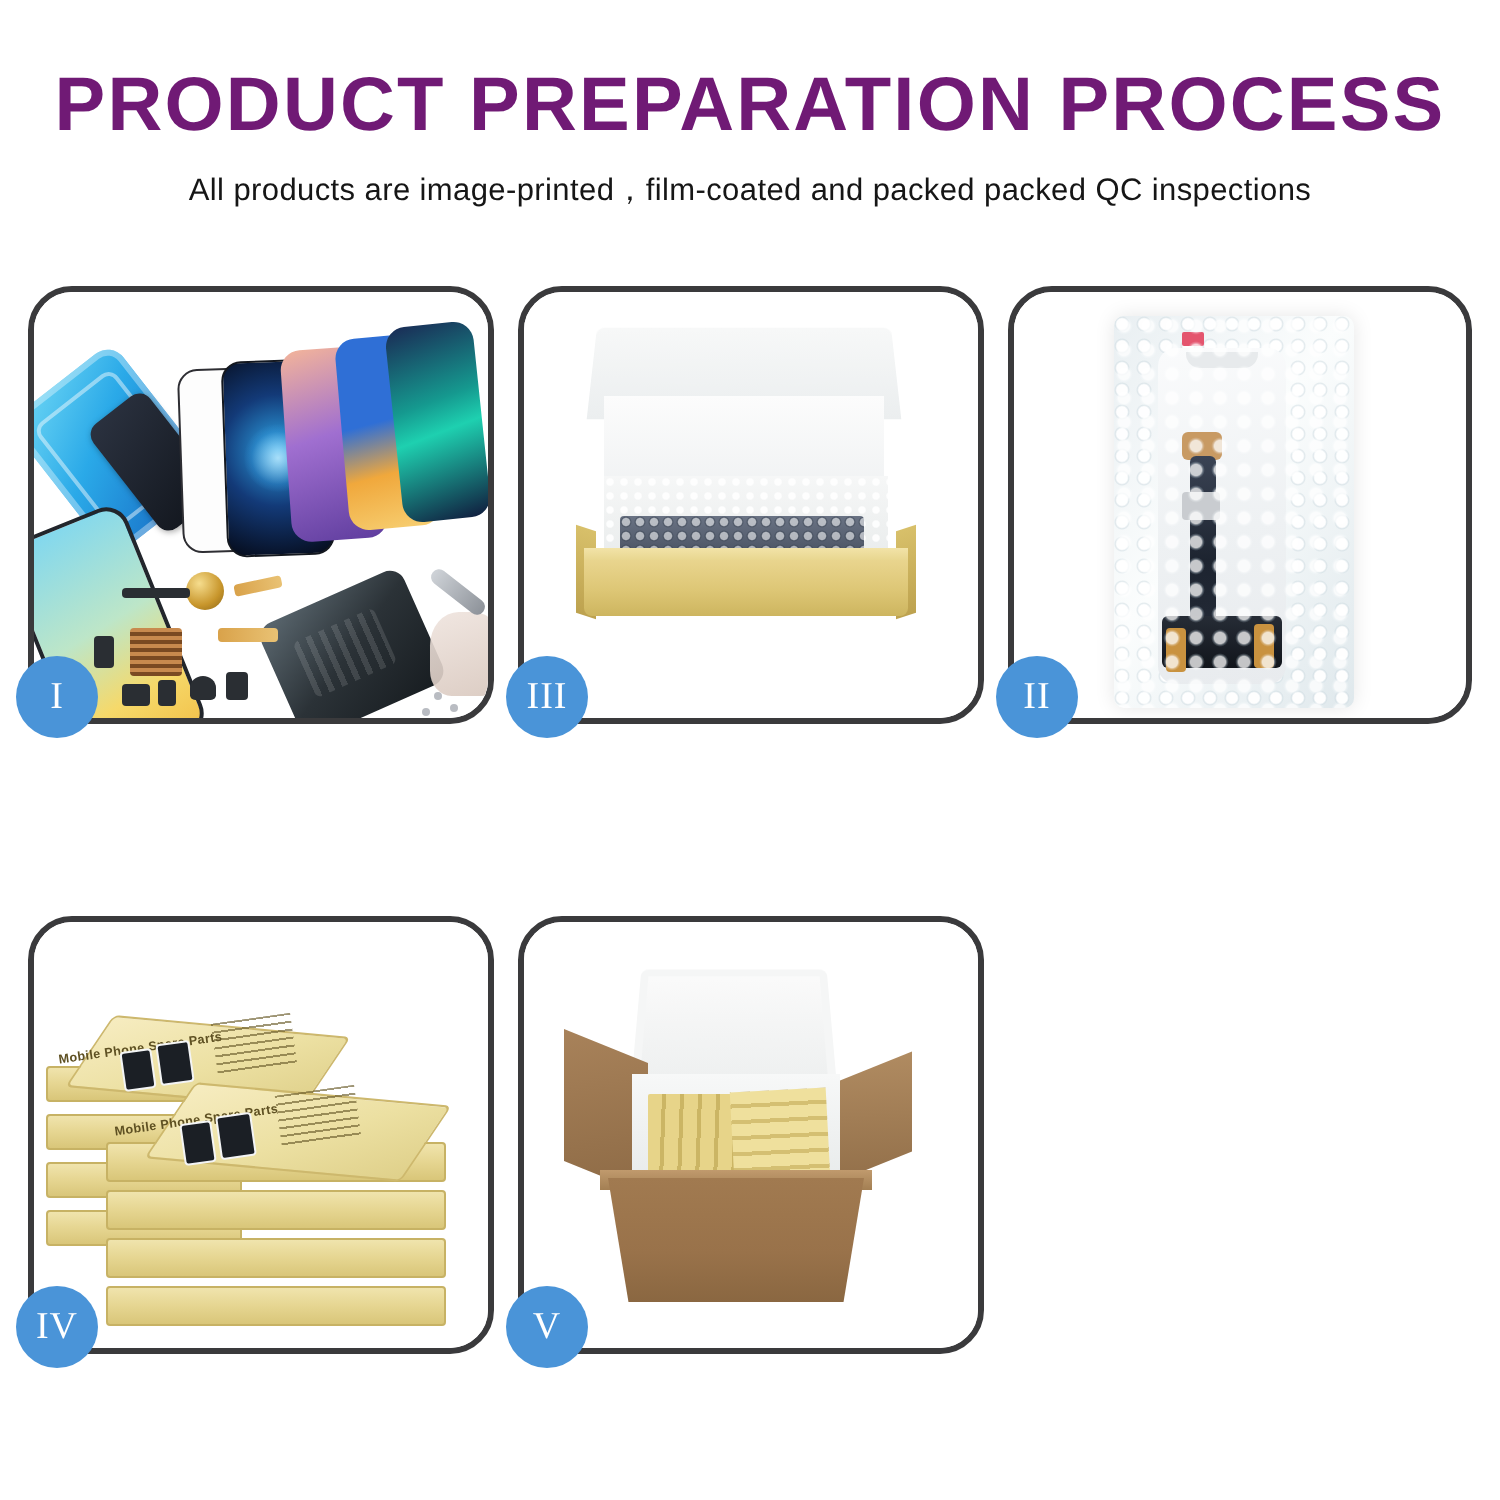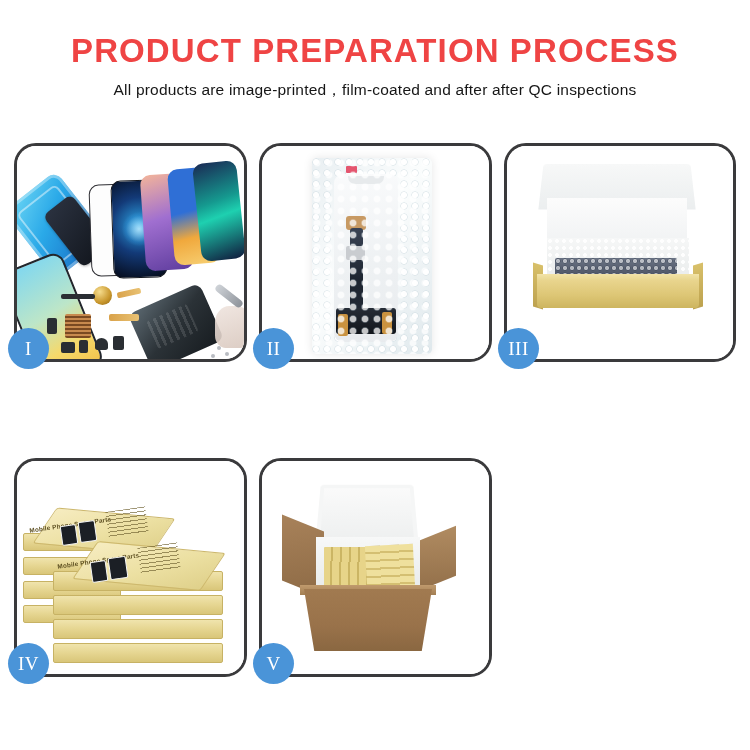--- a/index.html
+++ b/index.html
@@ -8,24 +8,24 @@
     background:#ffffff;
     font-family:"Liberation Sans", sans-serif;
     overflow:hidden;
   }
   .page{position:relative;width:750px;height:750px;}
 
   
   .header{padding-top:34px;text-align:center;}
   .title{
     font-family:"Liberation Sans", sans-serif;
-    font-size:33px;
+    font-size:38px;
     font-weight:700;
     letter-spacing:1.1px;
-    color:#ef4444;
+    color:#701a75;
     line-height:1;
     white-space:nowrap;
   }
   .subtitle{
     margin-top:13px;
     font-family:"Liberation Sans", sans-serif;
     font-size:15.5px;
     font-weight:400;
     letter-spacing:.2px;
     color:#161616;
@@ -353,21 +353,21 @@
   .c-seamL{position:absolute;left:64px;top:62px;width:16px;height:18px;background:rgba(120,96,60,.35);transform:skewY(22deg);}
   .c-seamB{position:absolute;left:66px;top:140px;width:14px;height:16px;background:rgba(120,96,60,.30);transform:skewY(22deg);}
 </style>
 </head>
 <body>
 
 <div class="page">
 
   <div class="header">
     <div class="title">PRODUCT PREPARATION PROCESS</div>
-    <div class="subtitle">All products are image-printed，film-coated and after after QC inspections</div>
+    <div class="subtitle">All products are image-printed，film-coated and packed packed QC inspections</div>
   </div>
 
   <div class="grid">
 
     <div class="panel">
       <div class="panel-clip">
         <div class="scene">
           <div class="ph p1-adh"></div>
           <div class="ph p1-backgl"></div>
           <div class="ph p1-white"></div>
@@ -392,51 +392,51 @@
           <div class="screw" style="left:194px;top:208px;"></div>
           <div class="hand"></div>
           <div class="tool"></div>
         </div>
       </div>
       <div class="badge">I</div>
     </div>
 
     <div class="panel">
       <div class="panel-clip">
+        <div class="b3-lidback"></div>
+        <div class="b3-inner"></div>
+        <div class="b3-foam"></div>
+        <div class="b3-bubble"></div>
+        <div class="b3-sideL"></div>
+        <div class="b3-sideR"></div>
+        <div class="b3-lip"></div>
+        <div class="b3-front"></div>
+      </div>
+      <div class="badge">III</div>
+    </div>
+
+    <div class="panel">
+      <div class="panel-clip">
         <div class="bubble-bag">
           <div class="bag-screen"></div>
           <div class="bag-pink"></div>
           <div class="bag-conn"></div>
           <div class="bag-flex"></div>
           <div class="bag-chip"></div>
           <div class="bag-base"></div>
           <div class="bag-gold" style="left:26px;top:156px;"></div>
           <div class="bag-gold" style="left:70px;top:154px;"></div>
           <div class="bub-overlay"></div>
         </div>
       </div>
       <div class="badge">II</div>
     </div>
 
     <div class="panel">
       <div class="panel-clip">
-        <div class="b3-lidback"></div>
-        <div class="b3-inner"></div>
-        <div class="b3-foam"></div>
-        <div class="b3-bubble"></div>
-        <div class="b3-sideL"></div>
-        <div class="b3-sideR"></div>
-        <div class="b3-lip"></div>
-        <div class="b3-front"></div>
-      </div>
-      <div class="badge">III</div>
-    </div>
-
-    <div class="panel">
-      <div class="panel-clip">
         <div class="stack">
           <div class="sbox" style="left:0px;top:48px;width:96px;height:16px;"></div>
           <div class="sbox" style="left:0px;top:72px;width:96px;height:16px;"></div>
           <div class="sbox" style="left:0px;top:96px;width:96px;height:16px;"></div>
           <div class="sbox" style="left:0px;top:120px;width:96px;height:16px;"></div>
 
           <div class="sbox" style="left:30px;top:86px;width:168px;height:18px;"></div>
           <div class="sbox" style="left:30px;top:110px;width:168px;height:18px;"></div>
           <div class="sbox" style="left:30px;top:134px;width:168px;height:18px;"></div>
           <div class="sbox" style="left:30px;top:158px;width:168px;height:18px;"></div>

